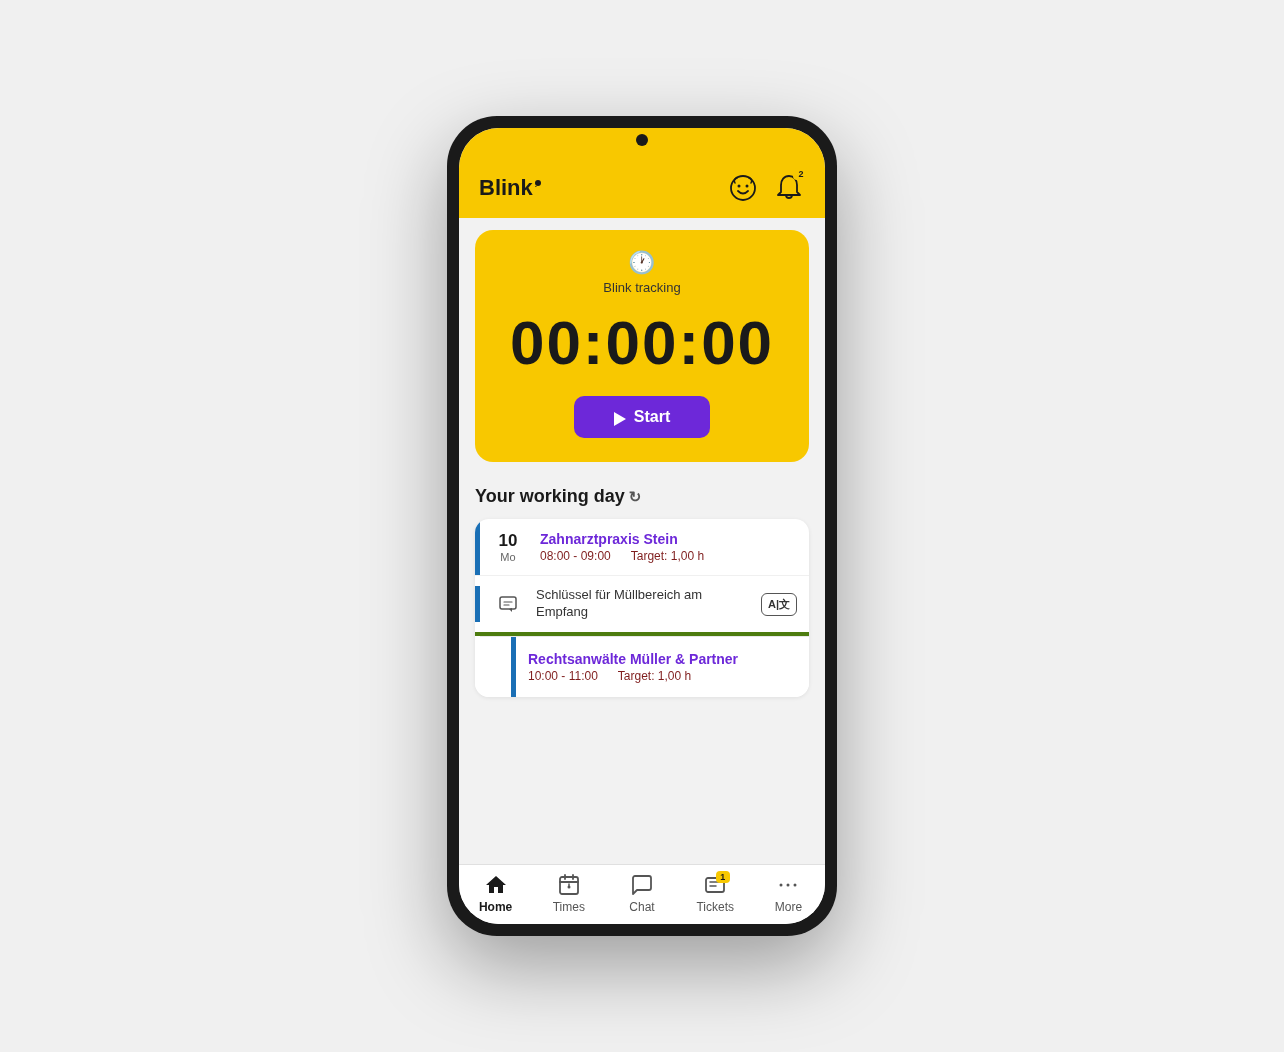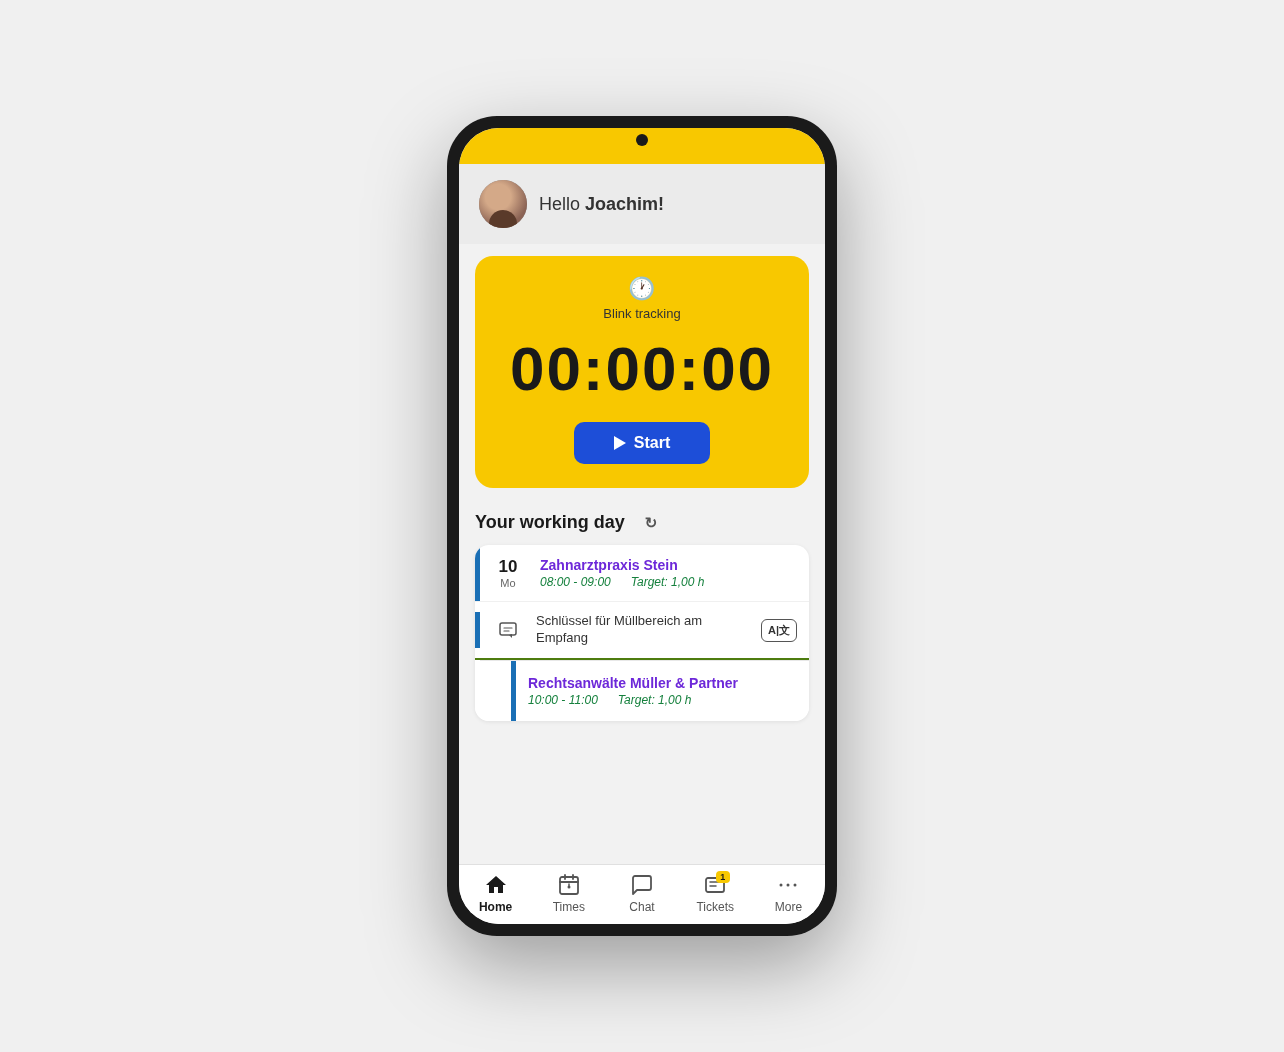--- a/index.html
+++ b/index.html
@@ -159,50 +159,50 @@
     }
     .time-display {
       font-size: 62px;
       font-weight: 900;
       color: #1a1a1a;
       letter-spacing: 2px;
       margin-bottom: 18px;
       font-variant-numeric: tabular-nums;
     }
     .start-btn {
-      background: #1d4ed8;
+      background: #6d28d9;
       color: #fff;
       border: none;
       border-radius: 10px;
       padding: 12px 40px;
       font-size: 16px;
       font-weight: 600;
       cursor: pointer;
       display: inline-flex;
-      align-items: center;
+      align-items: flex-end;
       gap: 8px;
     }
     .play-icon {
       width: 0;
       height: 0;
       border-top: 7px solid transparent;
       border-bottom: 7px solid transparent;
       border-left: 12px solid #fff;
     }
     
     .working-day-section {
       padding: 12px 16px 8px;
     }
     .working-day-title {
       font-size: 18px;
       font-weight: 700;
       color: #1a1a1a;
       display: flex;
       align-items: center;
-      gap: 20px;
+      gap: 4px;
       margin-bottom: 12px;
     }
     .refresh-icon {
       font-size: 15px;
       color: #555;
     }
     
     .schedule-card {
       background: #fff;
       border-radius: 14px;
@@ -246,32 +246,31 @@
       padding: 12px 8px 12px 4px;
     }
     .schedule-title {
       font-size: 14px;
       font-weight: 600;
       color: #6d28d9;
       margin-bottom: 2px;
     }
     .schedule-time-target {
       font-size: 12px;
-      color: #15803d;
+      color: #7f1d1d;
       display: flex;
       gap: 20px;
-      font-style: italic;
     }
     
     .message-subitem {
       display: flex;
       align-items: center;
       padding: 10px 12px 10px 0;
       gap: 10px;
-      border-bottom: 2px solid #4d7c0f;
+      border-bottom: 4px solid #4d7c0f;
       background: #fff;
     }
     .message-subitem-left {
       width: 5px;
       background: #1a6fb5;
       align-self: stretch;
       flex-shrink: 0;
     }
     .message-icon-wrap {
       width: 36px;
@@ -358,31 +357,47 @@
 </head>
 <body>
 
 <div class="phone-outer">
   <div class="phone-inner">
 
     <div class="status-bar">
       <div class="camera-notch"></div>
     </div>
 
+    <div class="header">
+      <div class="logo">
+        <span>Blink</span><span style="display:inline-block;width:6px;height:6px;background:#1a1a1a;border-radius:50%;margin-left:2px;vertical-align:super;font-size:8px;">.</span>
+      </div>
+      <div class="header-icons">
+        <div class="header-icon">
+          <svg width="28" height="28" viewBox="0 0 28 28" fill="none" xmlns="http://www.w3.org/2000/svg">
+            <circle cx="14" cy="14" r="12" stroke="#1a1a1a" stroke-width="1.8" fill="none"></circle>
+            <circle cx="10" cy="12" r="1.5" fill="#1a1a1a"></circle>
+            <circle cx="18" cy="12" r="1.5" fill="#1a1a1a"></circle>
+            <path d="M9 17 Q14 22 19 17" stroke="#1a1a1a" stroke-width="1.8" fill="none" stroke-linecap="round"></path>
+            <path d="M6 9 Q4 5 8 4" stroke="#1a1a1a" stroke-width="1.5" fill="none" stroke-linecap="round"></path>
+            <path d="M22 9 Q24 5 20 4" stroke="#1a1a1a" stroke-width="1.5" fill="none" stroke-linecap="round"></path>
+          </svg>
+        </div>
+        <div class="header-icon" style="position:relative;">
+          <svg width="26" height="28" viewBox="0 0 26 28" fill="none" xmlns="http://www.w3.org/2000/svg">
+            <path d="M13 2 C8 2 5 6 5 11 L5 18 L2 21 L24 21 L21 18 L21 11 C21 6 18 2 13 2Z" stroke="#1a1a1a" stroke-width="1.8" fill="none" stroke-linejoin="round"></path>
+            <path d="M10 21 Q10 24 13 24 Q16 24 16 21" stroke="#1a1a1a" stroke-width="1.8" fill="none"></path>
+          </svg>
+          <div class="notif-badge">2</div>
+        </div>
+      </div>
+    </div>
 
     <div class="scroll-content">
 
-      <div class="greeting-section">
-        <div class="avatar">
-          <div class="avatar-img"></div>
-        </div>
-        <div class="greeting-text">
-          Hello <strong>Joachim!</strong>
-        </div>
-      </div>
 
       <div class="time-tracking-card">
         <div class="time-icon">🕐</div>
         <div class="time-label">Blink tracking</div>
         <div class="time-display">00:00:00</div>
         <button class="start-btn">
           <div class="play-icon"></div>
           <span>Start</span>
         </button>
       </div>

